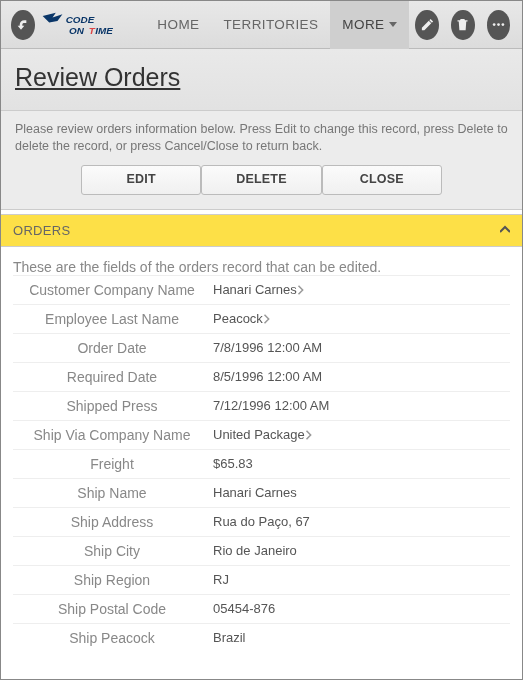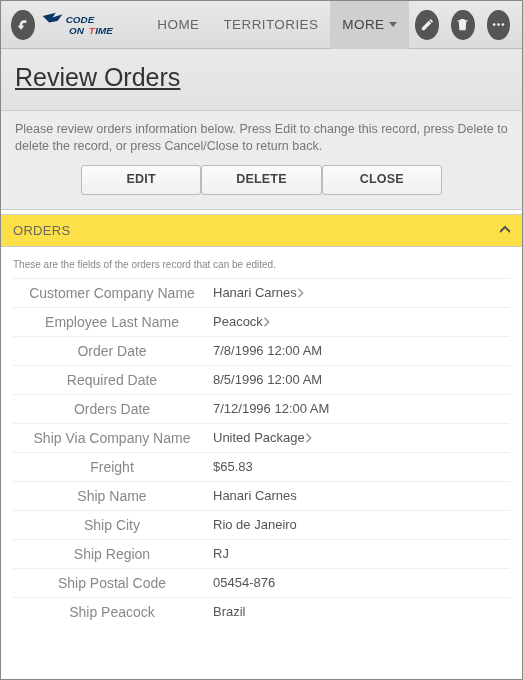--- a/index.html
+++ b/index.html
@@ -18,21 +18,21 @@
   .circ-btn { width: 30px; height: 30px; border-radius: 50%; background: #555; display: flex; align-items: center; justify-content: center; margin: 0 6px; cursor: pointer; }
   .circ-btn svg { width: 15px; height: 15px; fill: #eee; }
   .title-area { background: linear-gradient(#e9e9e9,#e2e2e2); padding: 14px 14px 18px 14px; border-bottom: 1px solid #ccc; }
   .title-area h1 { font-size: 25px; font-weight: 400; color: #333; text-decoration: underline; }
   .instr-bar { background: #ececec; border-bottom: 1px solid #ccc; color: #777; font-size: 12.5px; padding: 10px 14px 14px 14px; line-height: 1.35; }
   .btn-row { display: flex; gap: 0; margin-top: 10px; padding: 0 66px 0 66px; justify-content: flex-start; }
   .btn { flex: 1; height: 30px; border: 1px solid #bbb; border-radius: 3px; background: linear-gradient(#fbfbfb,#f0f0f0); display: flex; align-items: center; justify-content: center; color: #444; font-size: 12.5px; font-weight: 600; letter-spacing: .2px; cursor: pointer; }
   .section-head { display: flex; align-items: center; justify-content: space-between; background: #fde047; border-top: 1px solid #ccc; border-bottom: 1px solid #ccc; padding: 8px 12px; color: #666; font-size: 13px; letter-spacing: .3px; margin-top: 4px; }
   .collapse-icon { width: 10px; height: 10px; }
   .section-body { padding: 12px 12px 8px 12px; }
-  .section-hint { color: #888; font-size: 10px; margin-bottom: 8px; }
+  .section-hint { color: #888; font-size: 14px; }
   .field-row { display: flex; align-items: center; border-top: 1px solid #eee; height: 29px; }
   .field-row:first-of-type { border-top: 1px solid #eee; }
   .field-label { width: 200px; text-align: center; padding-right: 2px; color: #888; font-size: 14px; }
   .field-value { flex: 1; color: #555; font-size: 13px; display: flex; align-items: center; gap: 0; }
   .chev-link { display: inline-flex; align-items: center; color: #888; }
   .chev-link svg { width: 8px; height: 10px; fill: #999; }
 </style>
 </head>
 <body>
 <div class="frame">
@@ -133,21 +133,21 @@
             <span>7/8/1996 12:00 AM</span>
           </div>
         </div>
         <div class="field-row">
           <div class="field-label">Required Date</div>
           <div class="field-value">
             <span>8/5/1996 12:00 AM</span>
           </div>
         </div>
         <div class="field-row">
-          <div class="field-label">Orders Date</div>
+          <div class="field-label">Shipped Press</div>
           <div class="field-value">
             <span>7/12/1996 12:00 AM</span>
           </div>
         </div>
         <div class="field-row">
           <div class="field-label">Ship Via Company Name</div>
           <div class="field-value">
             <span>United Package</span>
             <span class="chev-link">
               <svg viewBox="0 0 8 12">
@@ -162,20 +162,26 @@
             <span>$65.83</span>
           </div>
         </div>
         <div class="field-row">
           <div class="field-label">Ship Name</div>
           <div class="field-value">
             <span>Hanari Carnes</span>
           </div>
         </div>
         <div class="field-row">
+          <div class="field-label">Ship Address</div>
+          <div class="field-value">
+            <span>Rua do Paço, 67</span>
+          </div>
+        </div>
+        <div class="field-row">
           <div class="field-label">Ship City</div>
           <div class="field-value">
             <span>Rio de Janeiro</span>
           </div>
         </div>
         <div class="field-row">
           <div class="field-label">Ship Region</div>
           <div class="field-value">
             <span>RJ</span>
           </div>

